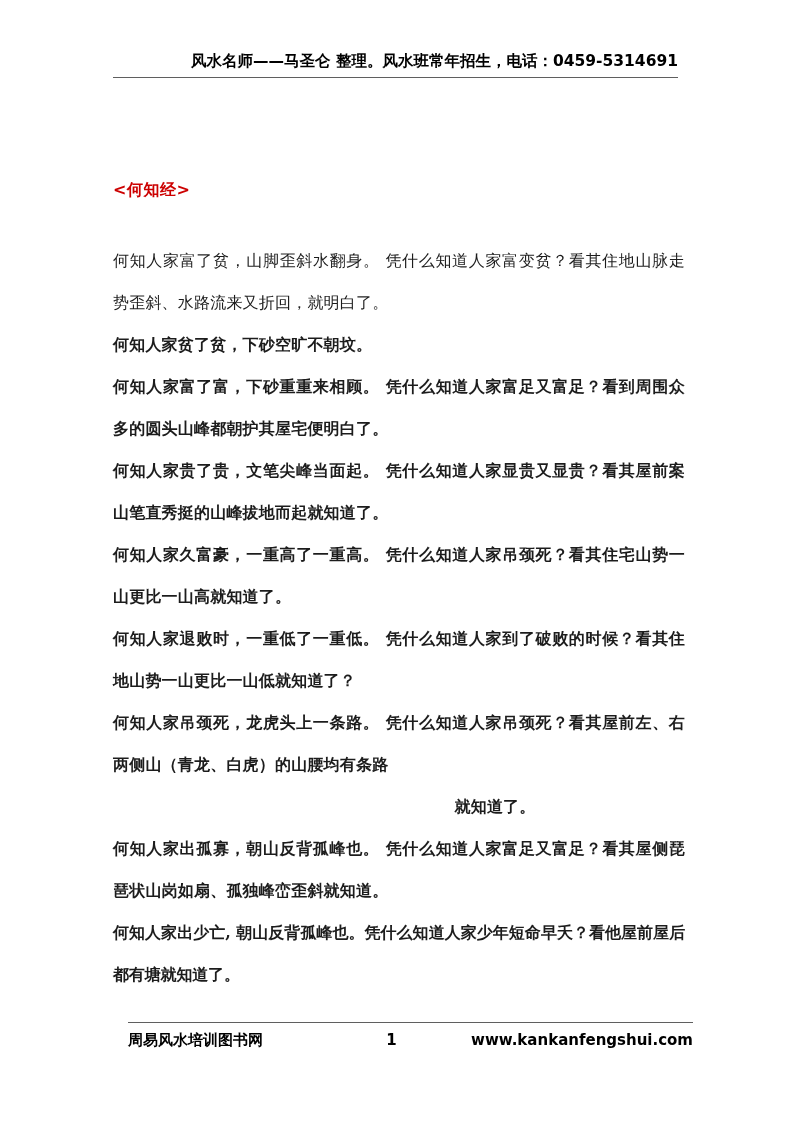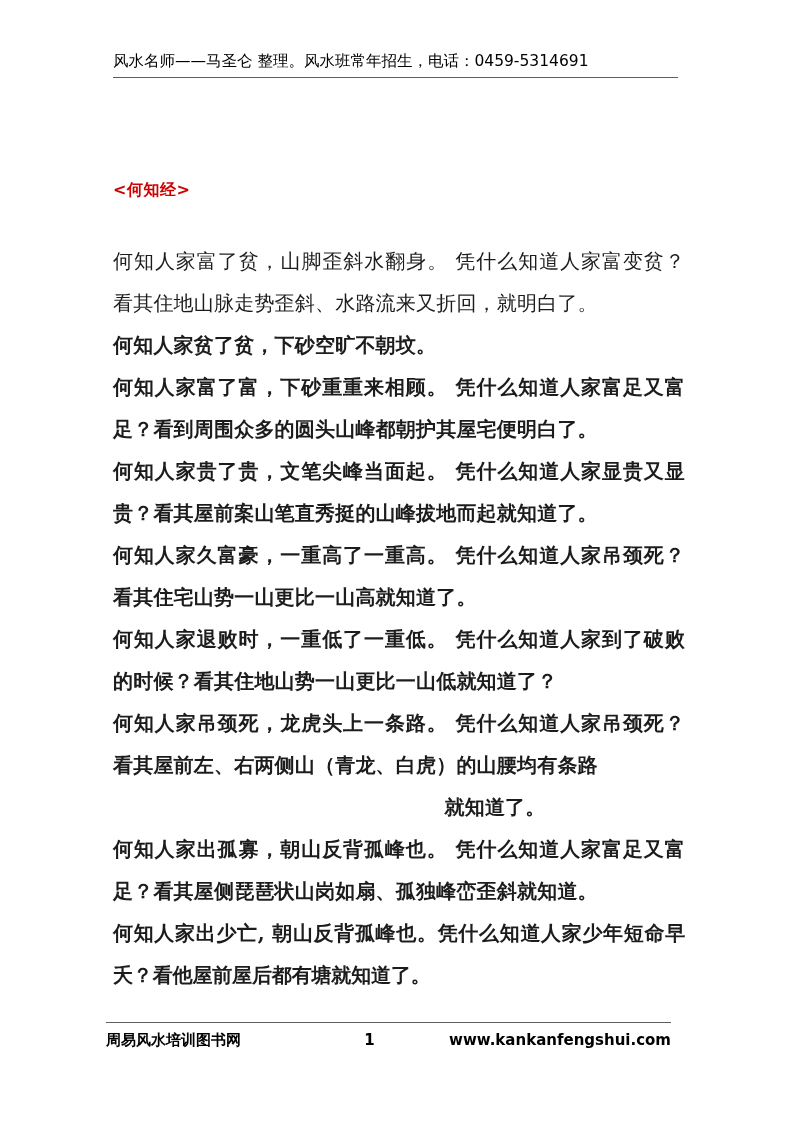--- a/index.html
+++ b/index.html
@@ -24,26 +24,27 @@
 
   
   .header {
     position: absolute;
     left: 113px;
     top: 50px;
     width: 565px;
   }
   .header-text {
     font-family: "DejaVu Sans", "Liberation Sans", sans-serif;
-    font-weight: normal;
+    font-weight: bold;
     font-size: 15.5px;
     line-height: 22px;
     letter-spacing: 0px;
     color: #000000;
     white-space: nowrap;
+    text-align: right;
   }
   .header-rule {
     margin-top: 5px;
     border-bottom: 1.6px solid #5f5f5f;
     width: 565px;
   }
 
   
   .doc-title {
     position: absolute;
@@ -58,21 +59,21 @@
 
   
   .body-block {
     position: absolute;
     left: 113px;
     top: 240px;
     width: 572px;
   }
   .para {
     font-family: "DejaVu Serif", "Liberation Serif", serif;
-    font-size: 20px;
+    font-size: 16px;
     line-height: 42px;
     color: #1c1c1c;
     text-align: justify;
     text-justify: inter-character;
     margin: 0;
     letter-spacing: 0.2px;
   }
   .para + .para {
     margin-top: 0px;
     font-weight: bold;
@@ -83,21 +84,21 @@
   }
   
   .para.indented {
     text-indent: 192px;
     text-align: center;
   }
 
   
   .footer {
     position: absolute;
-    left: 106px;
+    left: 128px;
     top: 1022px;
     width: 565px;
   }
   .footer-rule {
     border-bottom: 1.6px solid #5f5f5f;
     width: 565px;
     margin-bottom: 8px;
   }
   .footer-row {
     display: flex;

